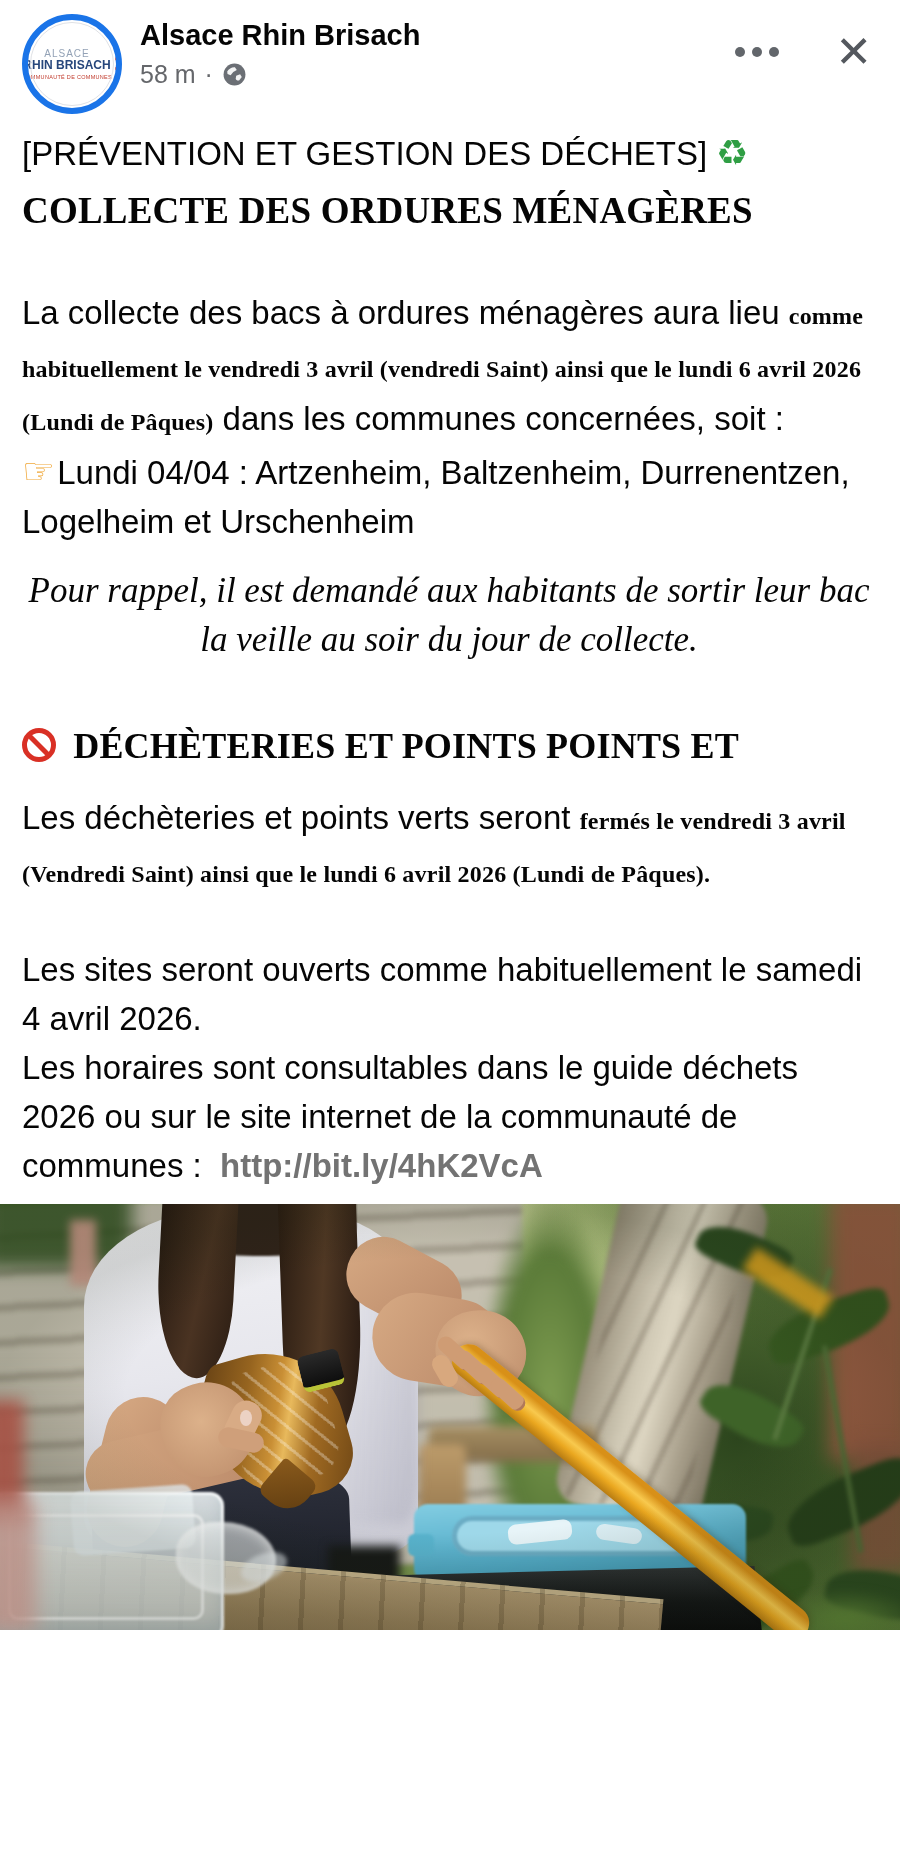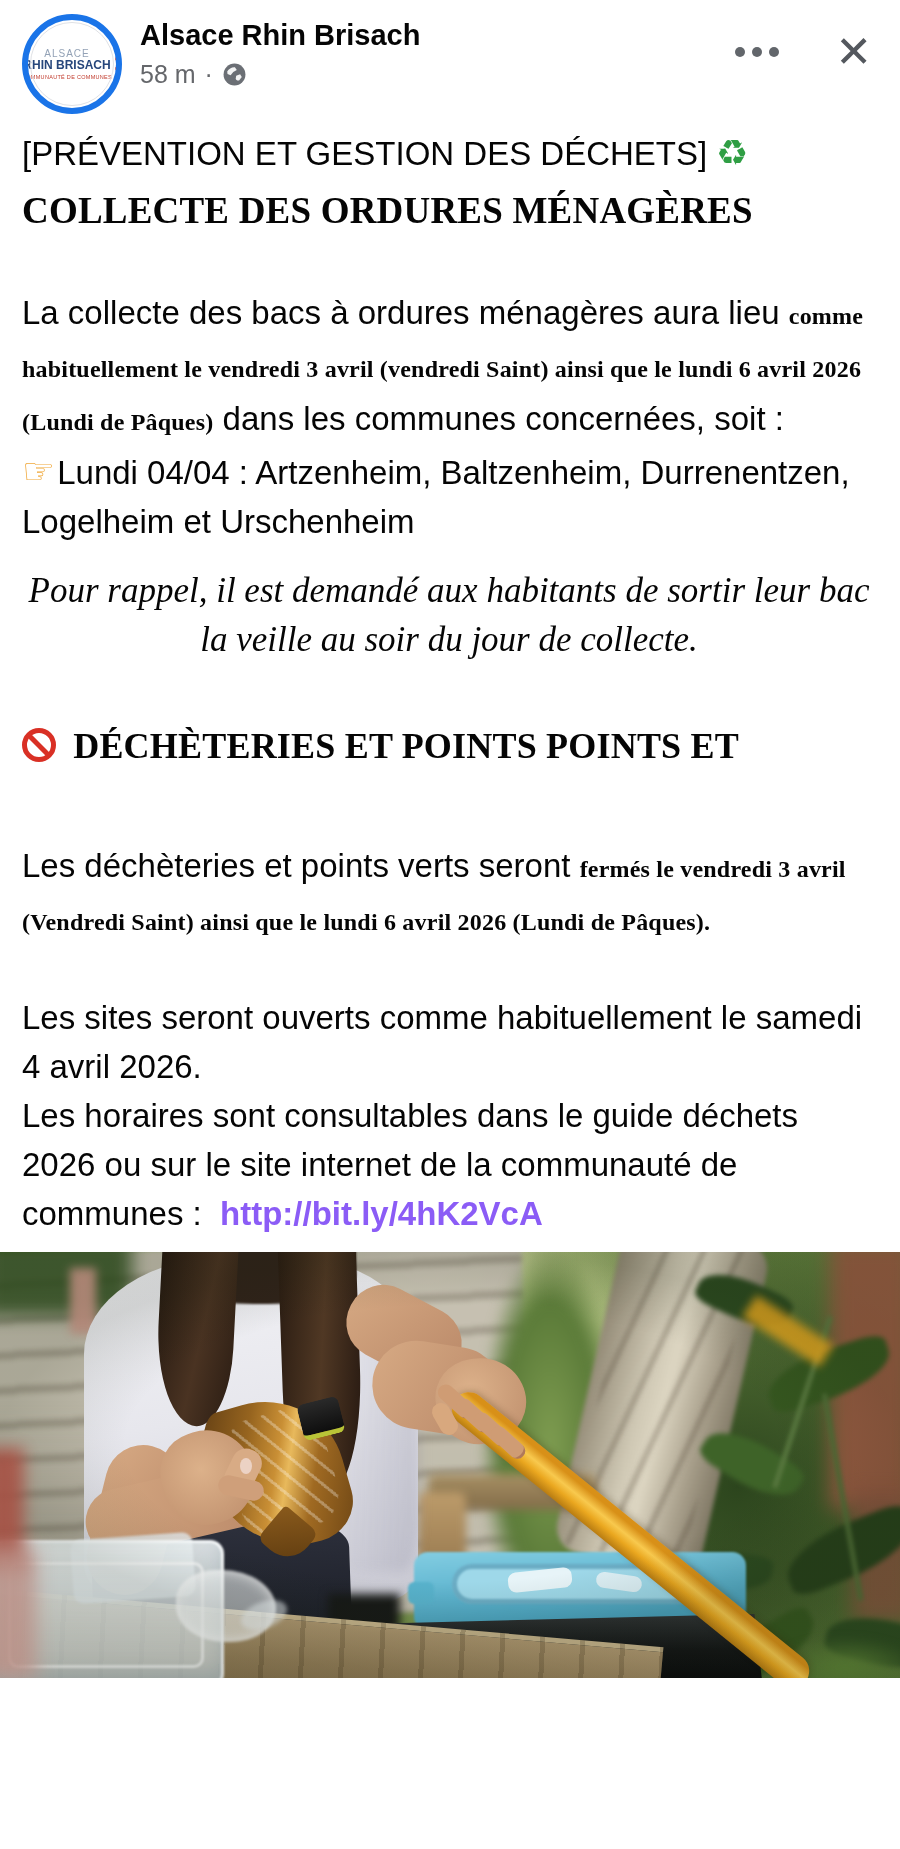--- a/index.html
+++ b/index.html
@@ -26,28 +26,28 @@
   .dots i{width:10px;height:10px;border-radius:50%;background:#62666b;display:block;}
   .xbtn{font-size:44px;color:#54585e;line-height:1;font-family:"DejaVu Sans",sans-serif;cursor:pointer;}
 
   
   .body-text{padding:6px 24px 0 22px;}
   .para{font-size:33px;line-height:49px;white-space:pre-wrap;overflow-wrap:break-word;margin:0;}
   .p-title2{margin-top:8px;}
   .p-lead{margin-top:52px;}
   .p-italic{margin-top:20px;text-align:center;}
   .p-heading{margin-top:56px;line-height:52px;}
-  .p-body{margin-top:68px;}
+  .p-body{margin-top:20px;}
   .p-body2{margin-top:46px;}
   .seg-sans{font-family:"Liberation Sans",sans-serif;text-align:center;}
   .seg-serif-bold{font-family:"Liberation Serif",serif;font-weight:bold;font-size:24px;letter-spacing:.2px;}
   .p-title2 .seg-serif-bold{font-size:37px;}
   .p-heading .seg-serif-bold{font-size:36px;}
   .seg-serif-italic{font-family:"Liberation Serif",serif;font-style:italic;font-size:35px;}
-  .seg-link{color:#8b5cf6;font-weight:bold;text-decoration:none;}
+  .seg-link{color:#737373;font-weight:bold;text-decoration:none;}
   .ic-recycle{color:#2f9e44;font-family:"DejaVu Sans",sans-serif;font-size:36px;}
   .ic-pointer{color:#f0a93c;font-family:"DejaVu Sans",sans-serif;font-weight:bold;font-size:37px;margin-right:2px;}
   .ic-noentry{display:inline-block;width:34px;height:34px;border:5px solid #d93025;border-radius:50%;
               position:relative;vertical-align:-4px;box-sizing:border-box;margin-right:8px;background:#fff;}
   .ic-noentry::after{content:"";position:absolute;left:-1px;top:9.5px;width:26px;height:5px;
                      background:#d93025;transform:rotate(45deg);}
 
   
   .photo{position:relative;width:900px;height:426px;margin:14px 0 0;overflow:hidden;padding:0;
     background:

